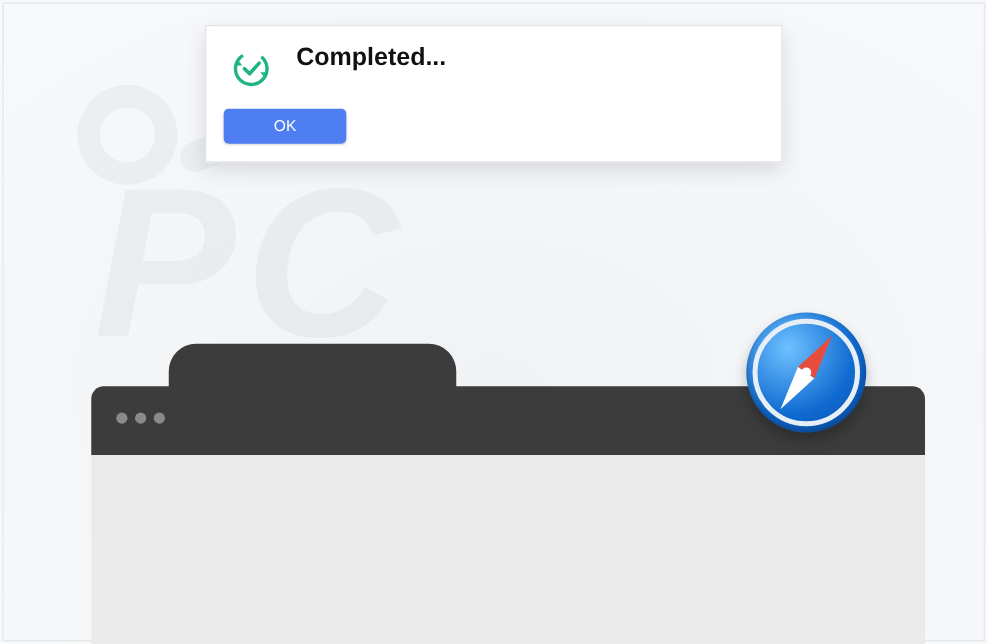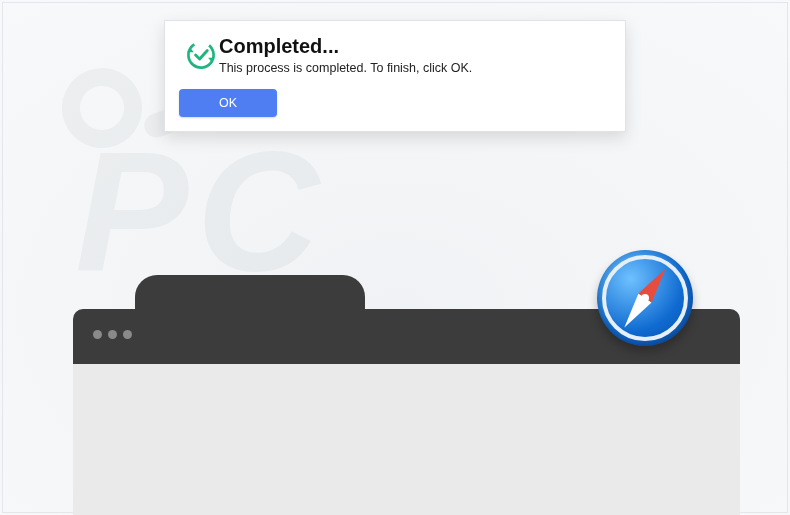--- a/index.html
+++ b/index.html
@@ -136,20 +136,21 @@
       transform: translateX(-50%);
       width: 462px;
       background: #fff;
       border: 1px solid #e0e2e6;
       box-shadow: 0 6px 16px rgba(0,0,0,0.12);
       z-index: 10;
     }
     .dialog-body {
       display: flex;
       padding: 14px 18px 8px 18px;
+      gap: 18px;
       align-items: flex-start;
     }
     .check-icon {
       width: 36px; height: 36px;
       flex-shrink: 0;
       margin-top: 2px;
     }
     .dialog-text h2 {
       font-size: 20px;
       font-weight: 700;
@@ -209,19 +210,18 @@
     <span class="check-icon">
       <svg viewBox="0 0 40 40" width="36" height="36">
         <circle cx="20" cy="20" r="14" fill="none" stroke="#1fb57f" stroke-width="3" stroke-dasharray="70 20" transform="rotate(-50 20 20)"></circle>
         <path d="M8 12 L12 17 L5 17 Z" fill="#1fb57f"></path>
         <path d="M32 28 L28 23 L35 23 Z" fill="#1fb57f"></path>
         <path d="M14 20 L18.5 24.5 L27 15" fill="none" stroke="#1fb57f" stroke-width="3.2" stroke-linecap="round" stroke-linejoin="round"></path>
       </svg>
     </span>
     <div class="dialog-text">
       <h2>Completed...</h2>
-      <p>This process is completed. To finish, click OK.</p>
     </div>
   </div>
   <div class="dialog-actions">
     <button class="ok-btn">OK</button>
   </div>
 </div>
 
 </body></html>

